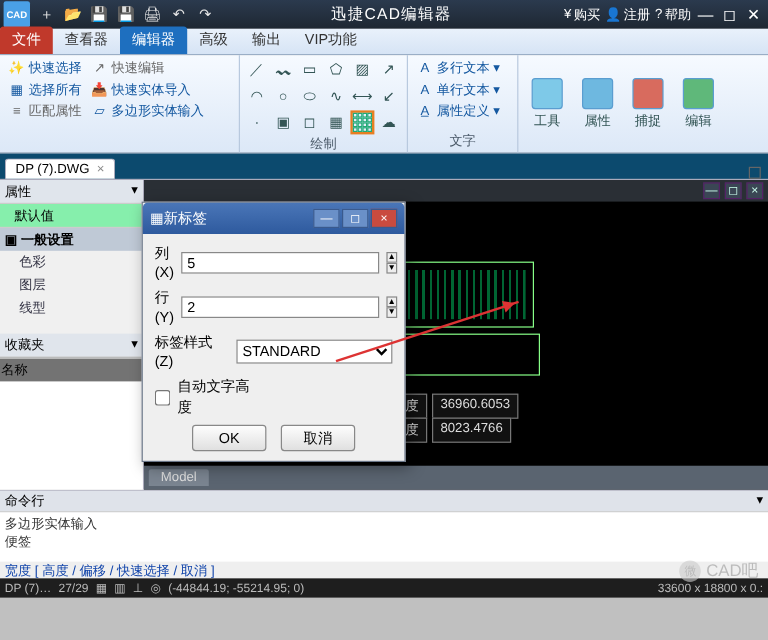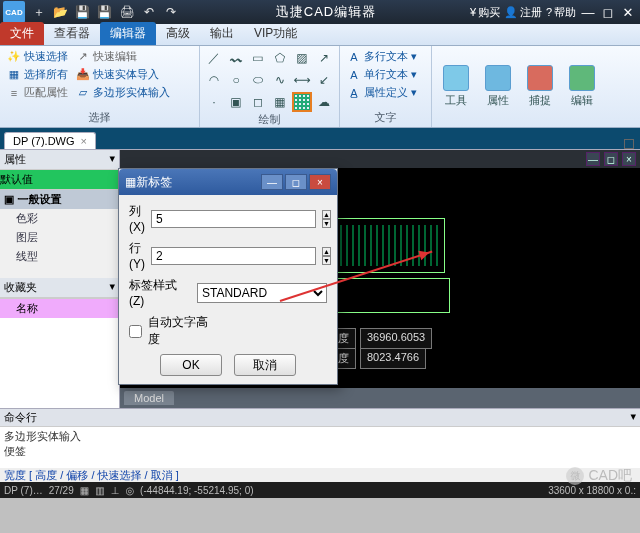--- a/index.html
+++ b/index.html
@@ -35,25 +35,25 @@
 .bigbtn .bi{width:26px;height:26px;background:#8ec9f0;border:1px solid #5a9dd0;border-radius:3px}
 
 .doctabs{height:22px;background:#0c4a6e;display:flex;align-items:flex-end;padding-left:4px;font-size:11px;border-bottom:1px solid #aab}
 .doctab{background:#fff;border:1px solid #aab;border-bottom:none;padding:2px 8px;border-radius:3px 3px 0 0;display:flex;align-items:center;gap:6px}
 .doctab .x{color:#888;cursor:pointer}
 .doctabs .sq{margin-left:auto;margin-right:6px;width:10px;height:10px;border:1px solid #666}
 
 .workspace{display:flex;height:258px}
 .leftpanel{width:120px;background:#f0f0f0;border-right:1px solid #aab;font-size:11px;display:flex;flex-direction:column}
 .lp-head{padding:2px 4px;background:#e0e5ec;border-bottom:1px solid #ccc;display:flex;justify-content:space-between}
-.lp-section{background:#22c55e;padding:2px 0;border-bottom:1px solid #ccc}
+.lp-section{background:#86efac;padding:2px 12px;border-bottom:1px solid #ccc}
 .lp-sectitle{background:#bfc9d6;padding:2px 4px;font-weight:bold;display:flex;align-items:center;gap:3px}
 .lp-item{padding:2px 4px 2px 16px;color:#334}
 .lp-sub{margin-top:auto}
-.lp-name{padding:2px 16px;border-top:1px solid #ccc;background:#f0abfc}
+.lp-name{padding:2px 1px;border-top:1px solid #ccc;background:#737373}
 .canvas-wrap{flex:1;display:flex;flex-direction:column;background:#2a2f35}
 .canvas-bar{height:18px;display:flex;justify-content:flex-end;gap:4px;padding:2px 4px}
 .canvas-bar span{width:14px;height:14px;background:#3a4654;color:#cfe;display:flex;align-items:center;justify-content:center;font-size:10px;cursor:pointer;border:1px solid #526}
 .canvas{flex:1;background:#000;position:relative;overflow:hidden}
 .drawing{position:absolute;border:1px solid #8f8;}
 .dw1{left:70px;top:20px;width:110px;height:90px}
 .dw2{left:195px;top:50px;width:130px;height:55px}
 .dw1::before,.dw1::after{content:"";position:absolute;inset:8px;border:1px dashed #5c5}
 .dw1 .circ{position:absolute;left:25px;top:18px;width:50px;height:50px;border:1px solid #6c6;border-radius:50%}
 .dw2 .bars{position:absolute;inset:6px;background:repeating-linear-gradient(90deg,#063,#063 2px,transparent 2px,transparent 6px)}
@@ -152,21 +152,20 @@
         <div class="rbtn on">
             <span class="ricn">📥</span>
             <span>快速实体导入</span>
           </div>
         <div class="rbtn on">
             <span class="ricn">▱</span>
             <span>多边形实体输入</span>
           </div>
       </div>
     </div>
-    <div class="rgroup-label">选择</div>
   </div>
   <div class="rgroup" style="width:140px">
     <div class="rgroup-body">
       <div class="draw-grid">
         <div class="d">／</div>
         <div class="d">〰</div>
         <div class="d">▭</div>
         <div class="d">⬠</div>
         <div class="d">▨</div>
         <div class="d">↗</div>

